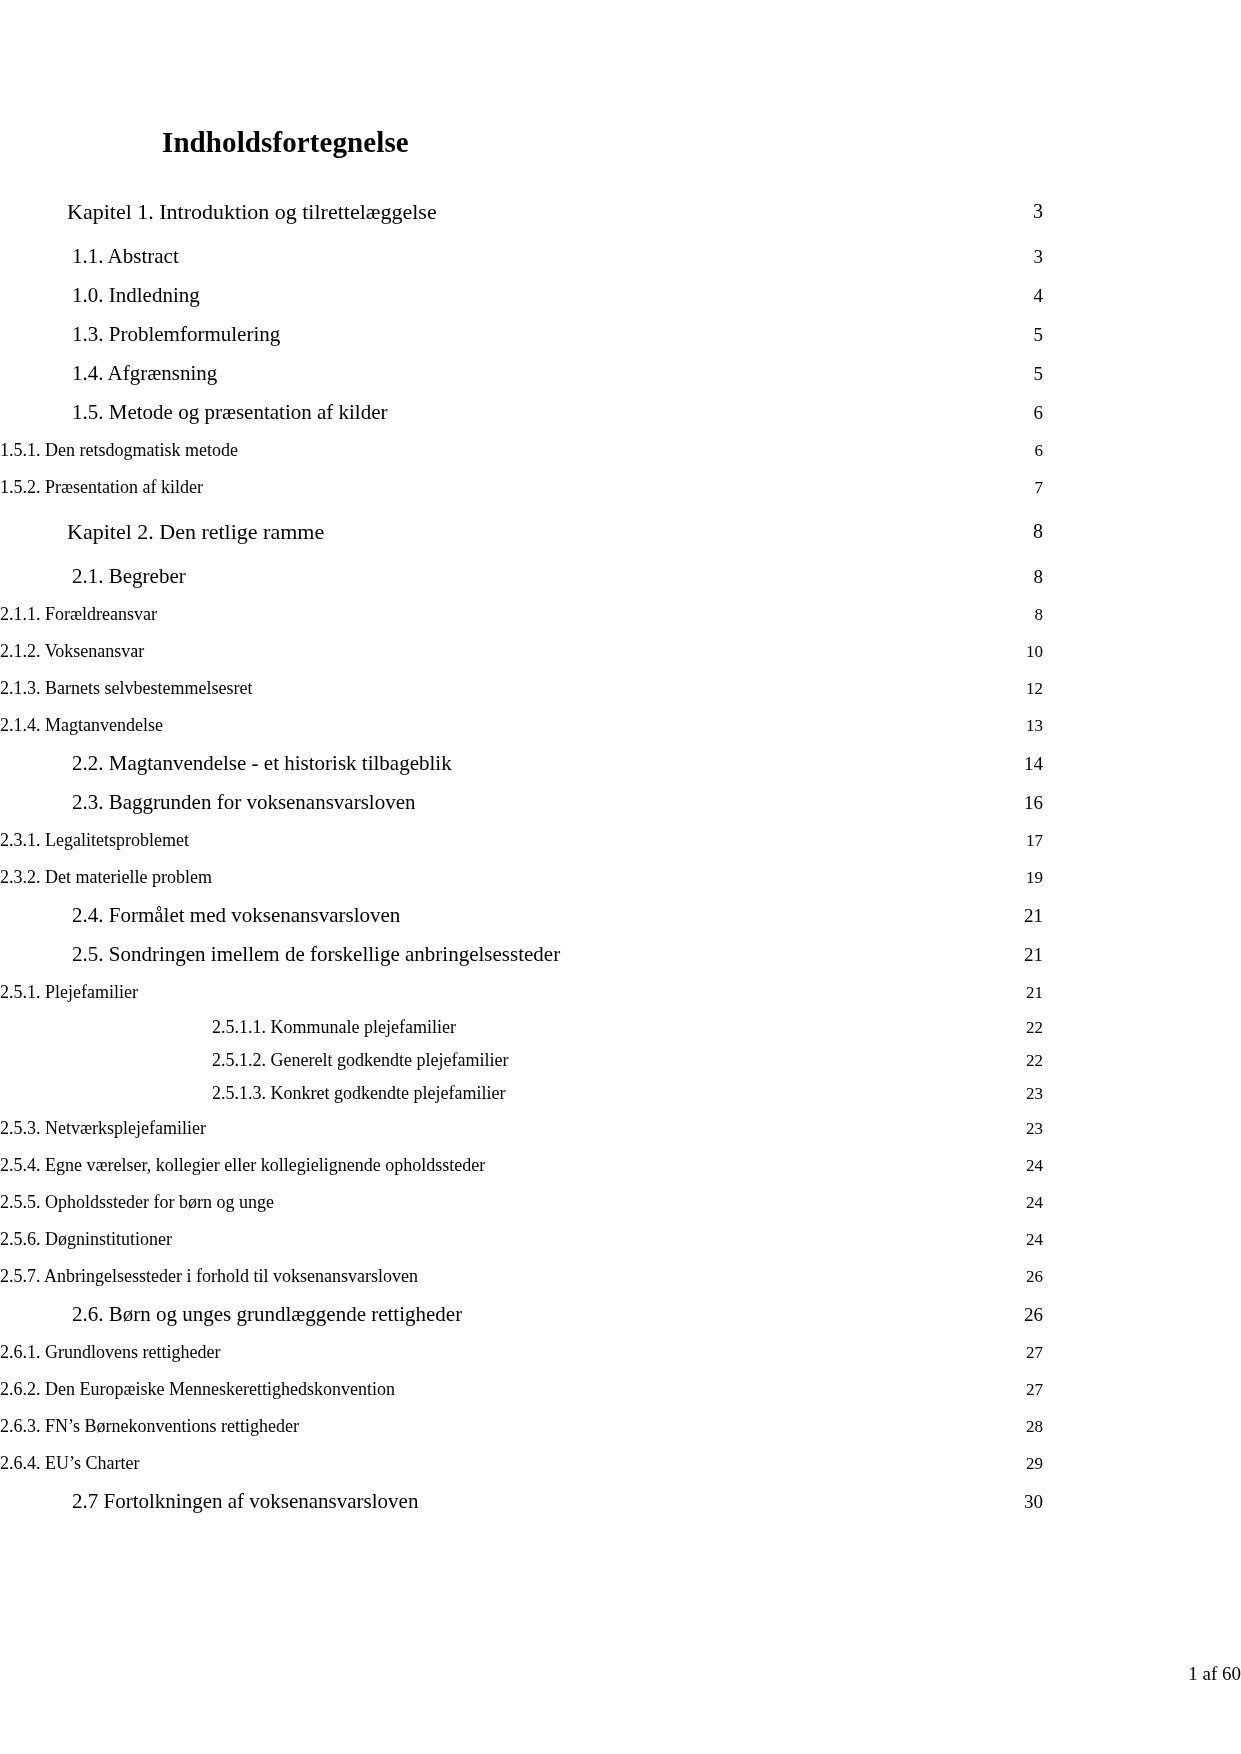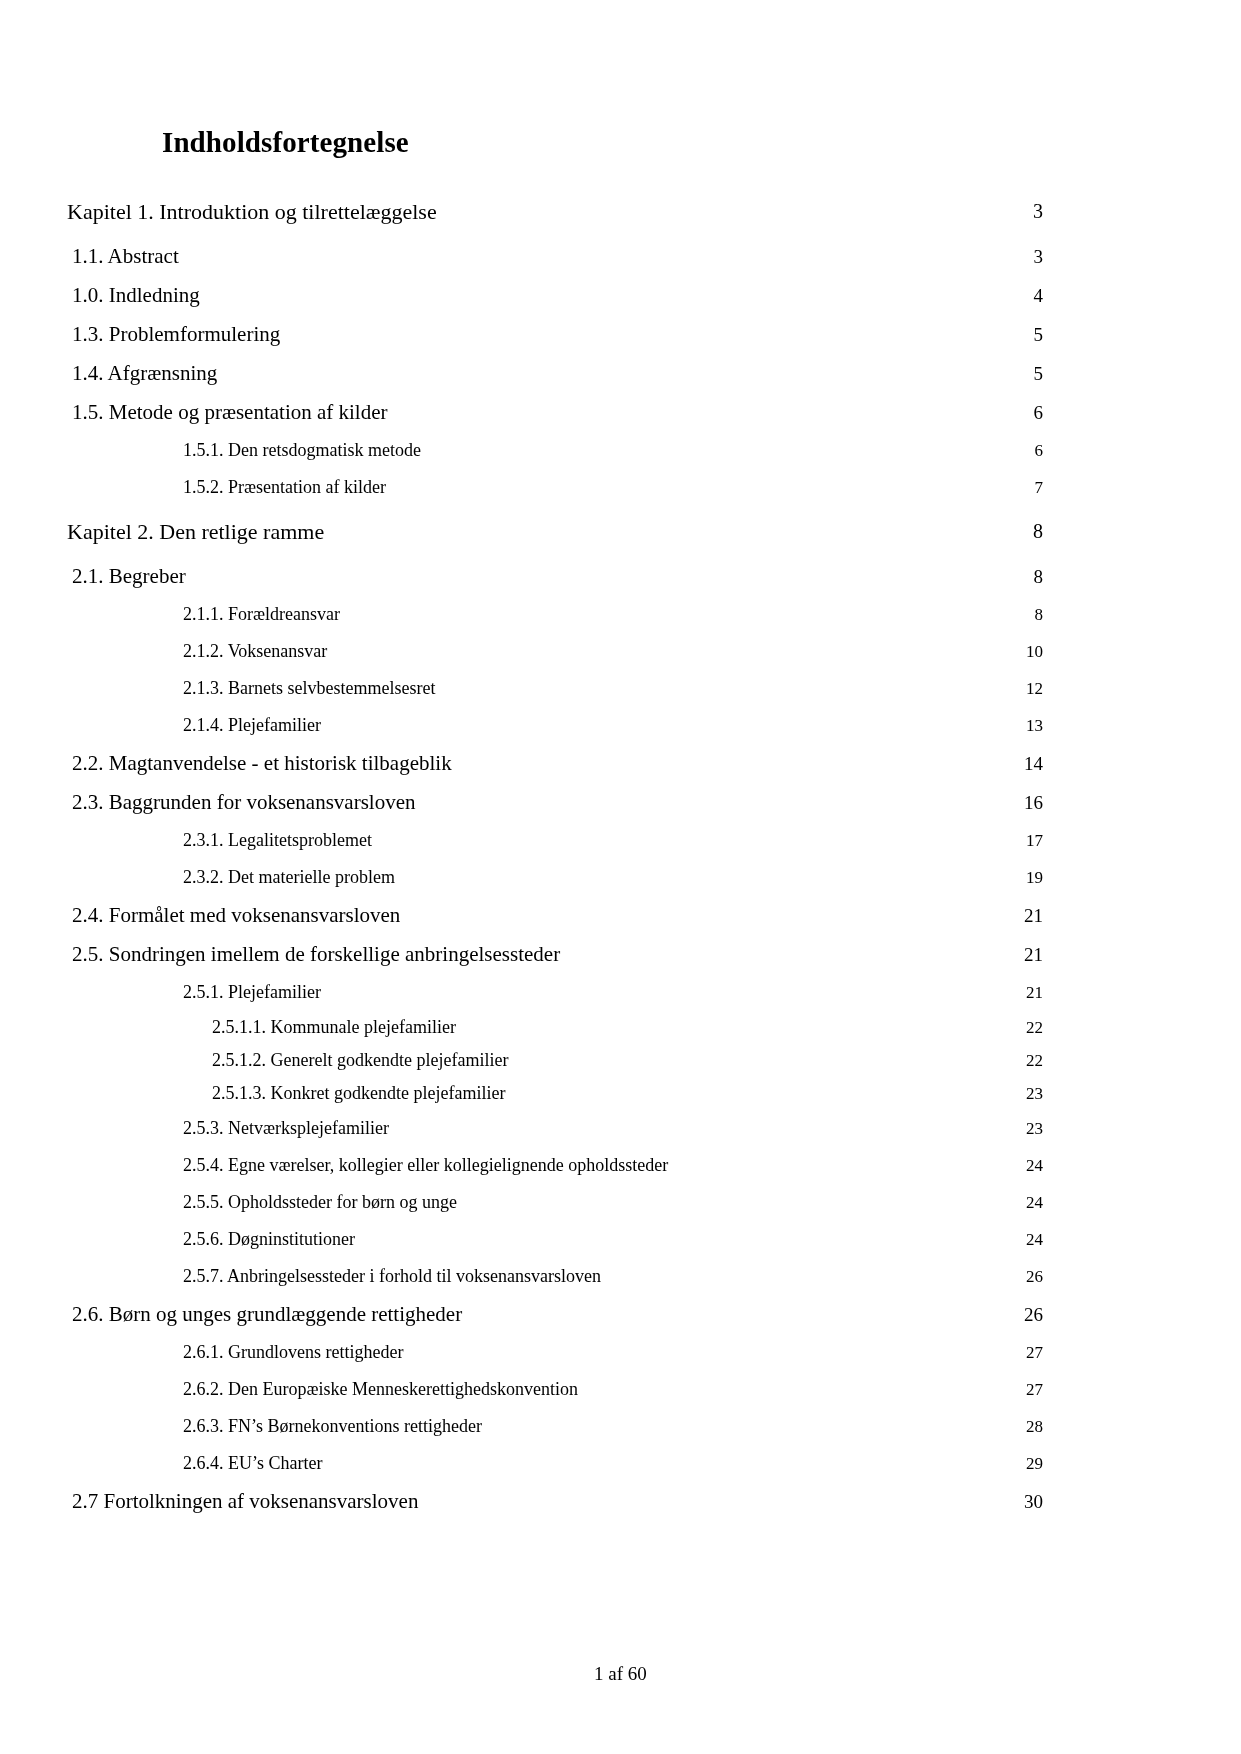--- a/index.html
+++ b/index.html
@@ -78,21 +78,20 @@
     font-size: 21px;
     padding-left: 72px;
     height: 39px;
     line-height: 39px;
   }
   .lvl2 .page-num { line-height: 39px; font-size: 19px; }
 
   
   .lvl3 {
     font-size: 18px;
-    padding-left: 183px;
     height: 37px;
     line-height: 37px;
   }
   .lvl3 .page-num { line-height: 37px; font-size: 17px; }
 
   
   .lvl4 {
     font-size: 18px;
     padding-left: 212px;
     height: 33px;
@@ -100,21 +99,21 @@
     font-family: Liberation Serif, serif;
   }
   .lvl4 .page-num { line-height: 33px; font-size: 17px; }
 
   
   .footer {
     position: absolute;
     left: 0;
     top: 1663px;
     width: 1241px;
-    text-align: center;
+    text-align: right;
     font-size: 19px;
   }
 </style>
 </head>
 <body>
 
 <div class="page">
   <div class="content">
 
     <h1 class="doc-title">Indholdsfortegnelse</h1>
@@ -126,21 +125,21 @@
         <div class="toc-entry lvl2"><span class="label">1.3. Problemformulering</span><span class="page-num">5</span></div>
         <div class="toc-entry lvl2"><span class="label">1.4. Afgrænsning</span><span class="page-num">5</span></div>
         <div class="toc-entry lvl2"><span class="label">1.5. Metode og præsentation af kilder</span><span class="page-num">6</span></div>
         <div class="toc-entry lvl3"><span class="label">1.5.1. Den retsdogmatisk metode</span><span class="page-num">6</span></div>
         <div class="toc-entry lvl3"><span class="label">1.5.2. Præsentation af kilder</span><span class="page-num">7</span></div>
         <div class="toc-entry lvl1"><span class="label">Kapitel 2. Den retlige ramme</span><span class="page-num">8</span></div>
         <div class="toc-entry lvl2"><span class="label">2.1. Begreber</span><span class="page-num">8</span></div>
         <div class="toc-entry lvl3"><span class="label">2.1.1. Forældreansvar</span><span class="page-num">8</span></div>
         <div class="toc-entry lvl3"><span class="label">2.1.2. Voksenansvar</span><span class="page-num">10</span></div>
         <div class="toc-entry lvl3"><span class="label">2.1.3. Barnets selvbestemmelsesret</span><span class="page-num">12</span></div>
-        <div class="toc-entry lvl3"><span class="label">2.1.4. Plejefamilier</span><span class="page-num">13</span></div>
+        <div class="toc-entry lvl3"><span class="label">2.1.4. Magtanvendelse</span><span class="page-num">13</span></div>
         <div class="toc-entry lvl2"><span class="label">2.2. Magtanvendelse - et historisk tilbageblik</span><span class="page-num">14</span></div>
         <div class="toc-entry lvl2"><span class="label">2.3. Baggrunden for voksenansvarsloven</span><span class="page-num">16</span></div>
         <div class="toc-entry lvl3"><span class="label">2.3.1. Legalitetsproblemet</span><span class="page-num">17</span></div>
         <div class="toc-entry lvl3"><span class="label">2.3.2. Det materielle problem</span><span class="page-num">19</span></div>
         <div class="toc-entry lvl2"><span class="label">2.4. Formålet med voksenansvarsloven</span><span class="page-num">21</span></div>
         <div class="toc-entry lvl2"><span class="label">2.5. Sondringen imellem de forskellige anbringelsessteder</span><span class="page-num">21</span></div>
         <div class="toc-entry lvl3"><span class="label">2.5.1. Plejefamilier</span><span class="page-num">21</span></div>
         <div class="toc-entry lvl4"><span class="label">2.5.1.1. Kommunale plejefamilier</span><span class="page-num">22</span></div>
         <div class="toc-entry lvl4"><span class="label">2.5.1.2. Generelt godkendte plejefamilier</span><span class="page-num">22</span></div>
         <div class="toc-entry lvl4"><span class="label">2.5.1.3. Konkret godkendte plejefamilier</span><span class="page-num">23</span></div>

